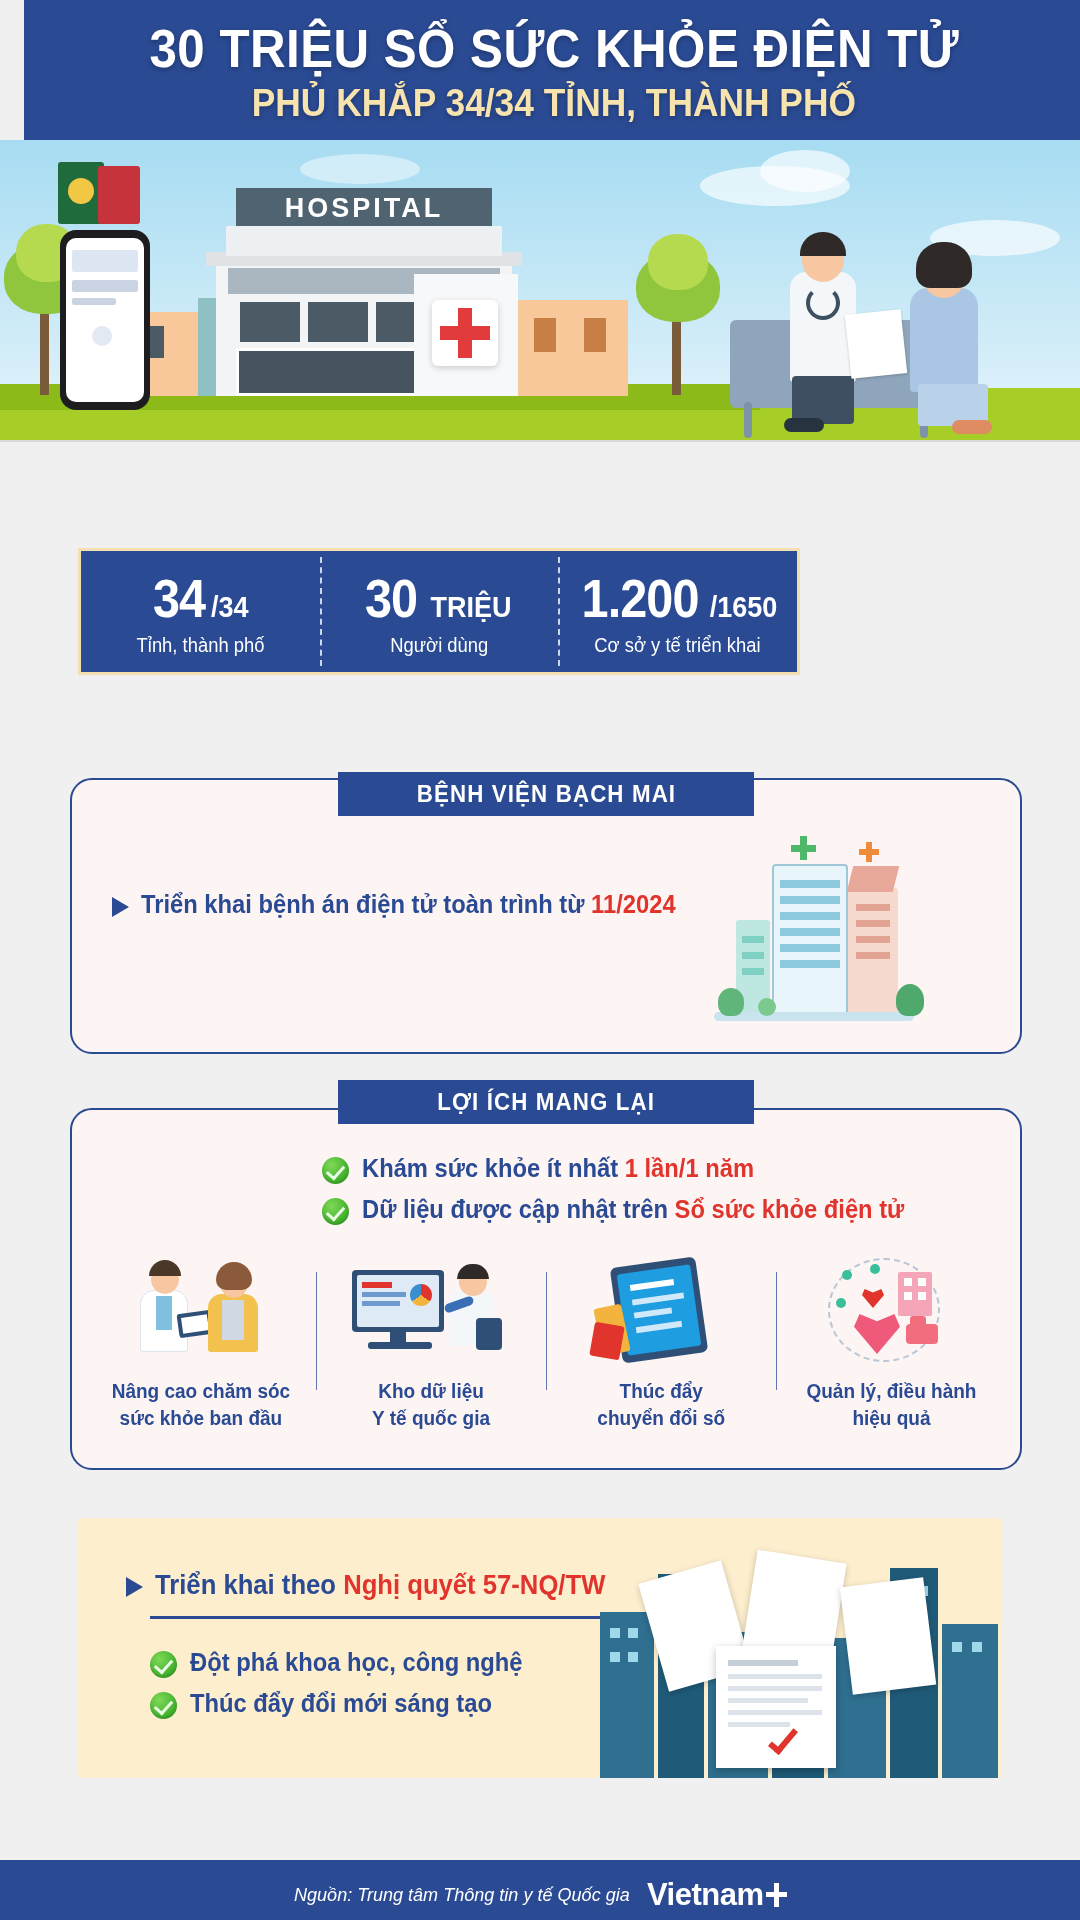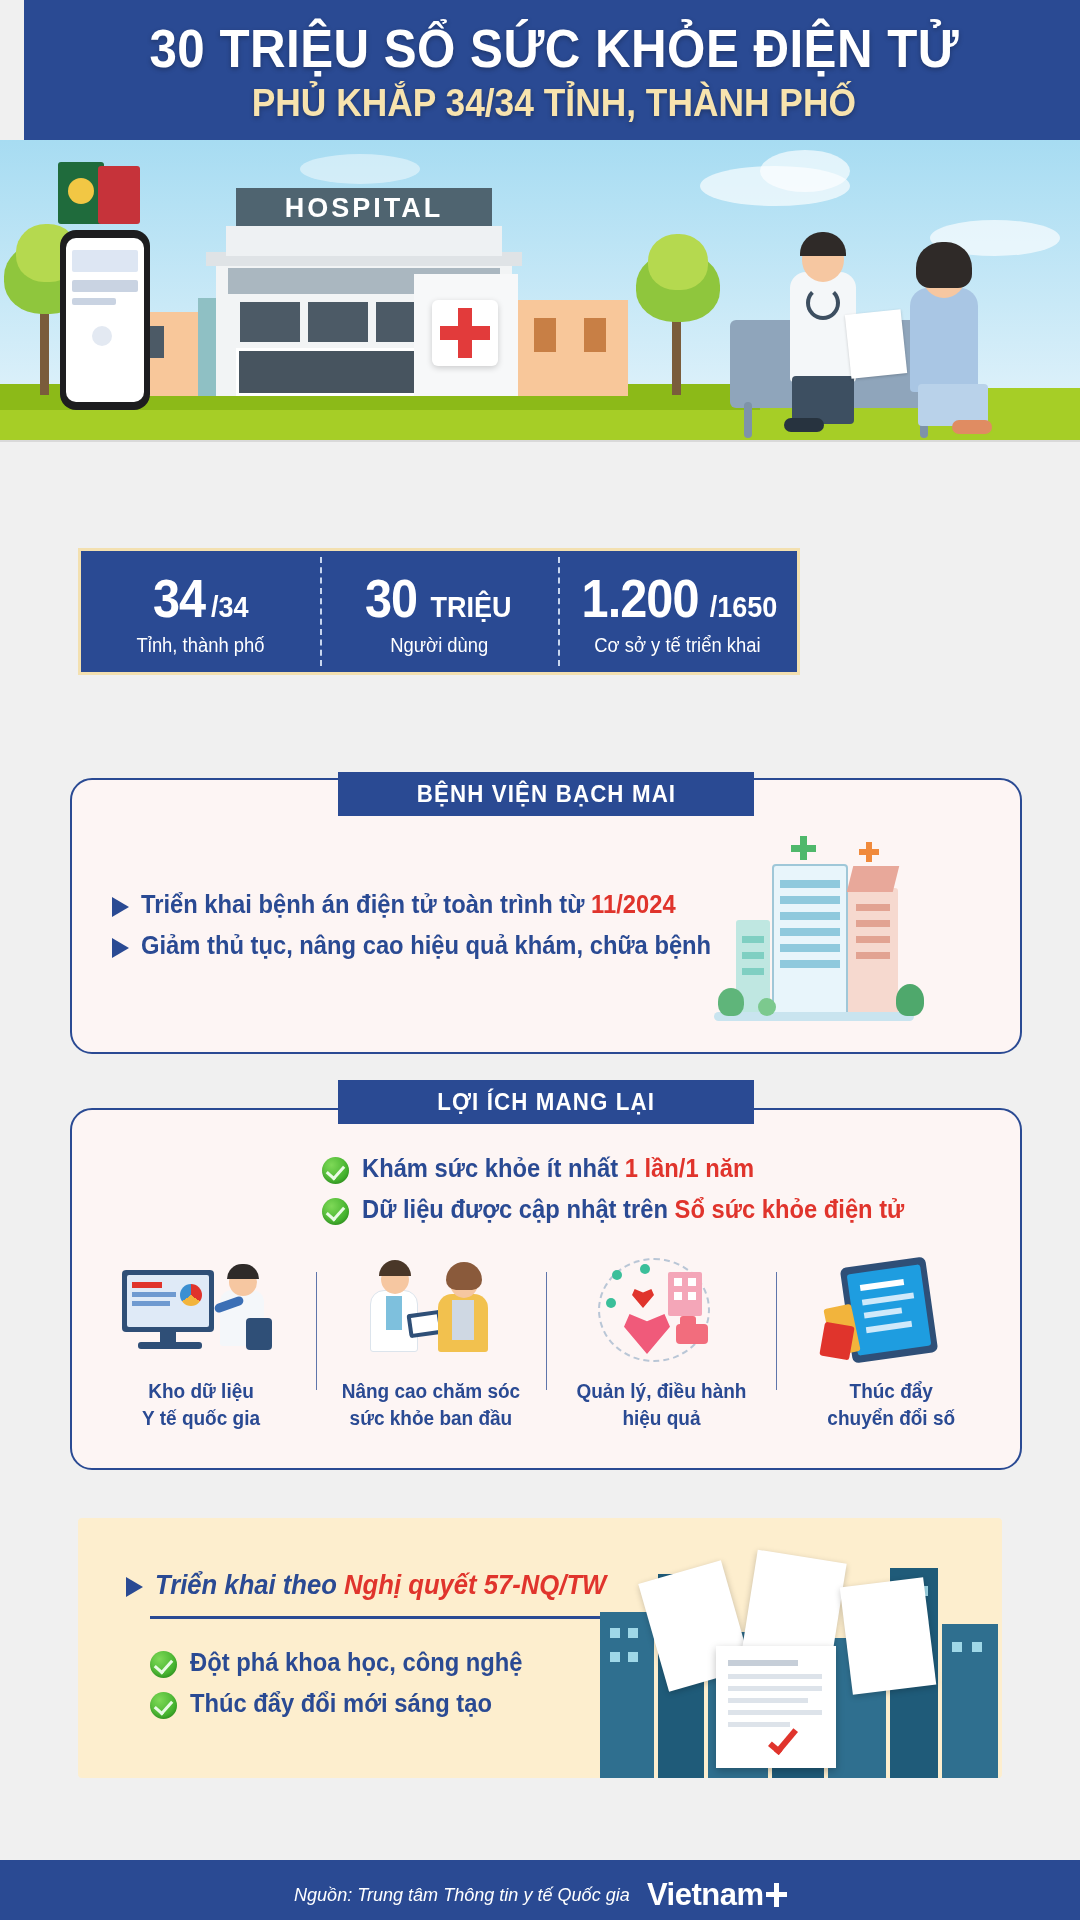--- a/index.html
+++ b/index.html
@@ -340,26 +340,20 @@
   <div class="card" style="left:70px;top:778px;width:952px;height:276px;"></div>
   <div class="card-title" style="left:338px;top:772px;width:416px;height:44px;">
     <span>BỆNH VIỆN BẠCH MAI</span>
   </div>
 
   <div style="position:absolute;left:112px;top:888px;width:640px;">
     <div class="blt">
       <div class="tri"></div>
       <div class="blt-txt">
         <span>Triển khai bệnh án điện tử toàn trình từ </span><span class="red">11/2024</span>
-      </div>
-    </div>
-    <div class="blt">
-      <div class="tri"></div>
-      <div class="blt-txt">
-        <span>Giảm thủ tục, nâng cao hiệu quả khám, chữa bệnh</span>
       </div>
     </div>
   </div>
 
   <div style="position:absolute;left:700px;top:812px;width:230px;height:220px;">
     <div style="position:absolute;left:36px;top:108px;width:34px;height:96px;background:#bfe7e1;border-radius:3px;"></div>
     <div style="position:absolute;left:72px;top:52px;width:76px;height:152px;background:#e8f5fb;border:2px solid #9fc7d8;border-radius:4px;"></div>
     <div style="position:absolute;left:148px;top:76px;width:50px;height:128px;background:#f6d9cf;border-radius:3px;"></div>
     <div style="position:absolute;left:150px;top:54px;width:46px;height:26px;background:#e8a89a;transform:skewX(-14deg);"></div>
 
@@ -405,20 +399,40 @@
       <div class="blt-txt">
         <span>Dữ liệu được cập nhật trên </span><span class="red">Sổ sức khỏe điện tử</span>
       </div>
     </div>
   </div>
 
   <div class="ben-row" style="left:86px;top:1254px;width:920px;">
 
     <div class="ben-col">
       <div class="ben-art">
+        <div style="position:absolute;left:24px;top:36px;width:48px;height:62px;background:#ffffff;border-radius:14px 14px 3px 3px;border:1px solid #dce4ec;"></div>
+        <div style="position:absolute;left:35px;top:10px;width:28px;height:30px;background:#f6c7a1;border-radius:50%;"></div>
+        <div style="position:absolute;left:33px;top:6px;width:32px;height:16px;background:#4a3728;border-radius:16px 16px 0 0;"></div>
+        <div style="position:absolute;left:40px;top:42px;width:16px;height:34px;background:#7ec0dd;"></div>
+        <div style="position:absolute;left:62px;top:58px;width:34px;height:24px;background:#2f4f77;border-radius:3px;transform:rotate(-8deg);"></div>
+        <div style="position:absolute;left:66px;top:62px;width:26px;height:16px;background:#ffffff;transform:rotate(-8deg);"></div>
+
+        <div style="position:absolute;left:92px;top:40px;width:50px;height:58px;background:#f2c14e;border-radius:14px 14px 3px 3px;"></div>
+        <div style="position:absolute;left:104px;top:14px;width:28px;height:30px;background:#f6c7a1;border-radius:50%;"></div>
+        <div style="position:absolute;left:100px;top:8px;width:36px;height:28px;background:#8a5a3b;border-radius:18px 18px 10px 10px;"></div>
+        <div style="position:absolute;left:106px;top:46px;width:22px;height:40px;background:#cfd8e3;"></div>
+      </div>
+      <div class="ben-lbl">
+        <div>Nâng cao chăm sóc</div>
+        <div>sức khỏe ban đầu</div>
+      </div>
+    </div>
+
+    <div class="ben-col">
+      <div class="ben-art">
         <div style="position:absolute;left:6px;top:16px;width:92px;height:62px;background:#2f4f77;border-radius:4px;"></div>
         <div style="position:absolute;left:11px;top:21px;width:82px;height:52px;background:#dfeaf7;border-radius:2px;"></div>
         <div style="position:absolute;left:16px;top:28px;width:30px;height:6px;background:#e0342c;"></div>
         <div style="position:absolute;left:16px;top:38px;width:44px;height:5px;background:#6f9ad0;"></div>
         <div style="position:absolute;left:16px;top:47px;width:38px;height:5px;background:#6f9ad0;"></div>
         <div style="position:absolute;left:64px;top:30px;width:22px;height:22px;border-radius:50%;background:conic-gradient(#e0342c 0 35%, #f2b43c 35% 65%, #3b8fd1 65% 100%);"></div>
         <div style="position:absolute;left:44px;top:78px;width:16px;height:10px;background:#2f4f77;"></div>
         <div style="position:absolute;left:22px;top:88px;width:64px;height:7px;background:#2f4f77;border-radius:3px;"></div>
 
         <div style="position:absolute;left:104px;top:36px;width:44px;height:56px;background:#f4f7fa;border-radius:12px 12px 3px 3px;"></div>
@@ -428,35 +442,32 @@
         <div style="position:absolute;left:130px;top:64px;width:26px;height:32px;background:#2f4f77;border-radius:4px;"></div>
       </div>
       <div class="ben-lbl">
         <div>Kho dữ liệu</div>
         <div>Y tế quốc gia</div>
       </div>
     </div>
 
     <div class="ben-col">
       <div class="ben-art">
-        <div style="position:absolute;left:24px;top:36px;width:48px;height:62px;background:#ffffff;border-radius:14px 14px 3px 3px;border:1px solid #dce4ec;"></div>
-        <div style="position:absolute;left:35px;top:10px;width:28px;height:30px;background:#f6c7a1;border-radius:50%;"></div>
-        <div style="position:absolute;left:33px;top:6px;width:32px;height:16px;background:#4a3728;border-radius:16px 16px 0 0;"></div>
-        <div style="position:absolute;left:40px;top:42px;width:16px;height:34px;background:#7ec0dd;"></div>
-        <div style="position:absolute;left:62px;top:58px;width:34px;height:24px;background:#2f4f77;border-radius:3px;transform:rotate(-8deg);"></div>
-        <div style="position:absolute;left:66px;top:62px;width:26px;height:16px;background:#ffffff;transform:rotate(-8deg);"></div>
-
-        <div style="position:absolute;left:92px;top:40px;width:50px;height:58px;background:#f2c14e;border-radius:14px 14px 3px 3px;"></div>
-        <div style="position:absolute;left:104px;top:14px;width:28px;height:30px;background:#f6c7a1;border-radius:50%;"></div>
-        <div style="position:absolute;left:100px;top:8px;width:36px;height:28px;background:#8a5a3b;border-radius:18px 18px 10px 10px;"></div>
-        <div style="position:absolute;left:106px;top:46px;width:22px;height:40px;background:#cfd8e3;"></div>
+        <div style="position:absolute;left:40px;top:8px;width:86px;height:96px;background:#2f4f77;border-radius:6px;transform:rotate(-8deg);"></div>
+        <div style="position:absolute;left:46px;top:15px;width:74px;height:82px;background:#1e9de0;border-radius:3px;transform:rotate(-8deg);"></div>
+        <div style="position:absolute;left:54px;top:28px;width:44px;height:6px;background:#ffffff;transform:rotate(-8deg);"></div>
+        <div style="position:absolute;left:56px;top:42px;width:52px;height:6px;background:#cfe9fa;transform:rotate(-8deg);"></div>
+        <div style="position:absolute;left:58px;top:56px;width:38px;height:6px;background:#cfe9fa;transform:rotate(-8deg);"></div>
+        <div style="position:absolute;left:60px;top:70px;width:46px;height:6px;background:#cfe9fa;transform:rotate(-8deg);"></div>
+        <div style="position:absolute;left:22px;top:52px;width:28px;height:48px;background:#f2b43c;border-radius:3px;transform:rotate(-12deg);"></div>
+        <div style="position:absolute;left:16px;top:70px;width:30px;height:34px;background:#e0342c;border-radius:3px;transform:rotate(10deg);"></div>
       </div>
       <div class="ben-lbl">
-        <div>Nâng cao chăm sóc</div>
-        <div>sức khỏe ban đầu</div>
+        <div>Thúc đẩy</div>
+        <div>chuyển đổi số</div>
       </div>
     </div>
 
     <div class="ben-col">
       <div class="ben-art">
         <div style="position:absolute;left:22px;top:4px;width:112px;height:104px;border:2px dashed #b9c6d6;border-radius:50%;"></div>
         <div style="position:absolute;left:92px;top:18px;width:34px;height:44px;background:#f4a6b8;border-radius:2px;"></div>
         <div style="position:absolute;left:98px;top:24px;width:8px;height:8px;background:#ffffff;"></div>
         <div style="position:absolute;left:112px;top:24px;width:8px;height:8px;background:#ffffff;"></div>
         <div style="position:absolute;left:98px;top:38px;width:8px;height:8px;background:#ffffff;"></div>
@@ -467,42 +478,25 @@
         <div style="position:absolute;left:56px;top:34px;width:22px;height:20px;background:#e0342c;clip-path:polygon(50% 100%,0 35%,12% 5%,50% 22%,88% 5%,100% 35%);"></div>
         <div style="position:absolute;left:48px;top:58px;width:46px;height:42px;background:#f05a7a;clip-path:polygon(50% 100%,0 35%,12% 5%,50% 22%,88% 5%,100% 35%);"></div>
         <div style="position:absolute;left:100px;top:70px;width:32px;height:20px;background:#f26d7d;border-radius:4px;"></div>
         <div style="position:absolute;left:104px;top:62px;width:16px;height:10px;background:#f26d7d;border-radius:3px 3px 0 0;"></div>
       </div>
       <div class="ben-lbl">
         <div>Quản lý, điều hành</div>
         <div>hiệu quả</div>
       </div>
     </div>
-
-    <div class="ben-col">
-      <div class="ben-art">
-        <div style="position:absolute;left:40px;top:8px;width:86px;height:96px;background:#2f4f77;border-radius:6px;transform:rotate(-8deg);"></div>
-        <div style="position:absolute;left:46px;top:15px;width:74px;height:82px;background:#1e9de0;border-radius:3px;transform:rotate(-8deg);"></div>
-        <div style="position:absolute;left:54px;top:28px;width:44px;height:6px;background:#ffffff;transform:rotate(-8deg);"></div>
-        <div style="position:absolute;left:56px;top:42px;width:52px;height:6px;background:#cfe9fa;transform:rotate(-8deg);"></div>
-        <div style="position:absolute;left:58px;top:56px;width:38px;height:6px;background:#cfe9fa;transform:rotate(-8deg);"></div>
-        <div style="position:absolute;left:60px;top:70px;width:46px;height:6px;background:#cfe9fa;transform:rotate(-8deg);"></div>
-        <div style="position:absolute;left:22px;top:52px;width:28px;height:48px;background:#f2b43c;border-radius:3px;transform:rotate(-12deg);"></div>
-        <div style="position:absolute;left:16px;top:70px;width:30px;height:34px;background:#e0342c;border-radius:3px;transform:rotate(10deg);"></div>
-      </div>
-      <div class="ben-lbl">
-        <div>Thúc đẩy</div>
-        <div>chuyển đổi số</div>
-      </div>
-    </div>
   </div>
 
   <div class="last-card"></div>
 
-  <div class="blt" style="position:absolute;left:126px;top:1568px;font-style:italic;">
+  <div class="blt" style="position:absolute;left:126px;top:1568px;">
     <div class="tri"></div>
     <div class="blt-txt" style="font-size:27px;">
       <span>Triển khai theo </span><span class="red">Nghị quyết 57-NQ/TW</span>
     </div>
   </div>
   <div class="rule" style="left:150px;top:1616px;width:468px;"></div>
 
   <div style="position:absolute;left:150px;top:1646px;width:440px;">
     <div class="blt">
       <div class="chk"></div>

